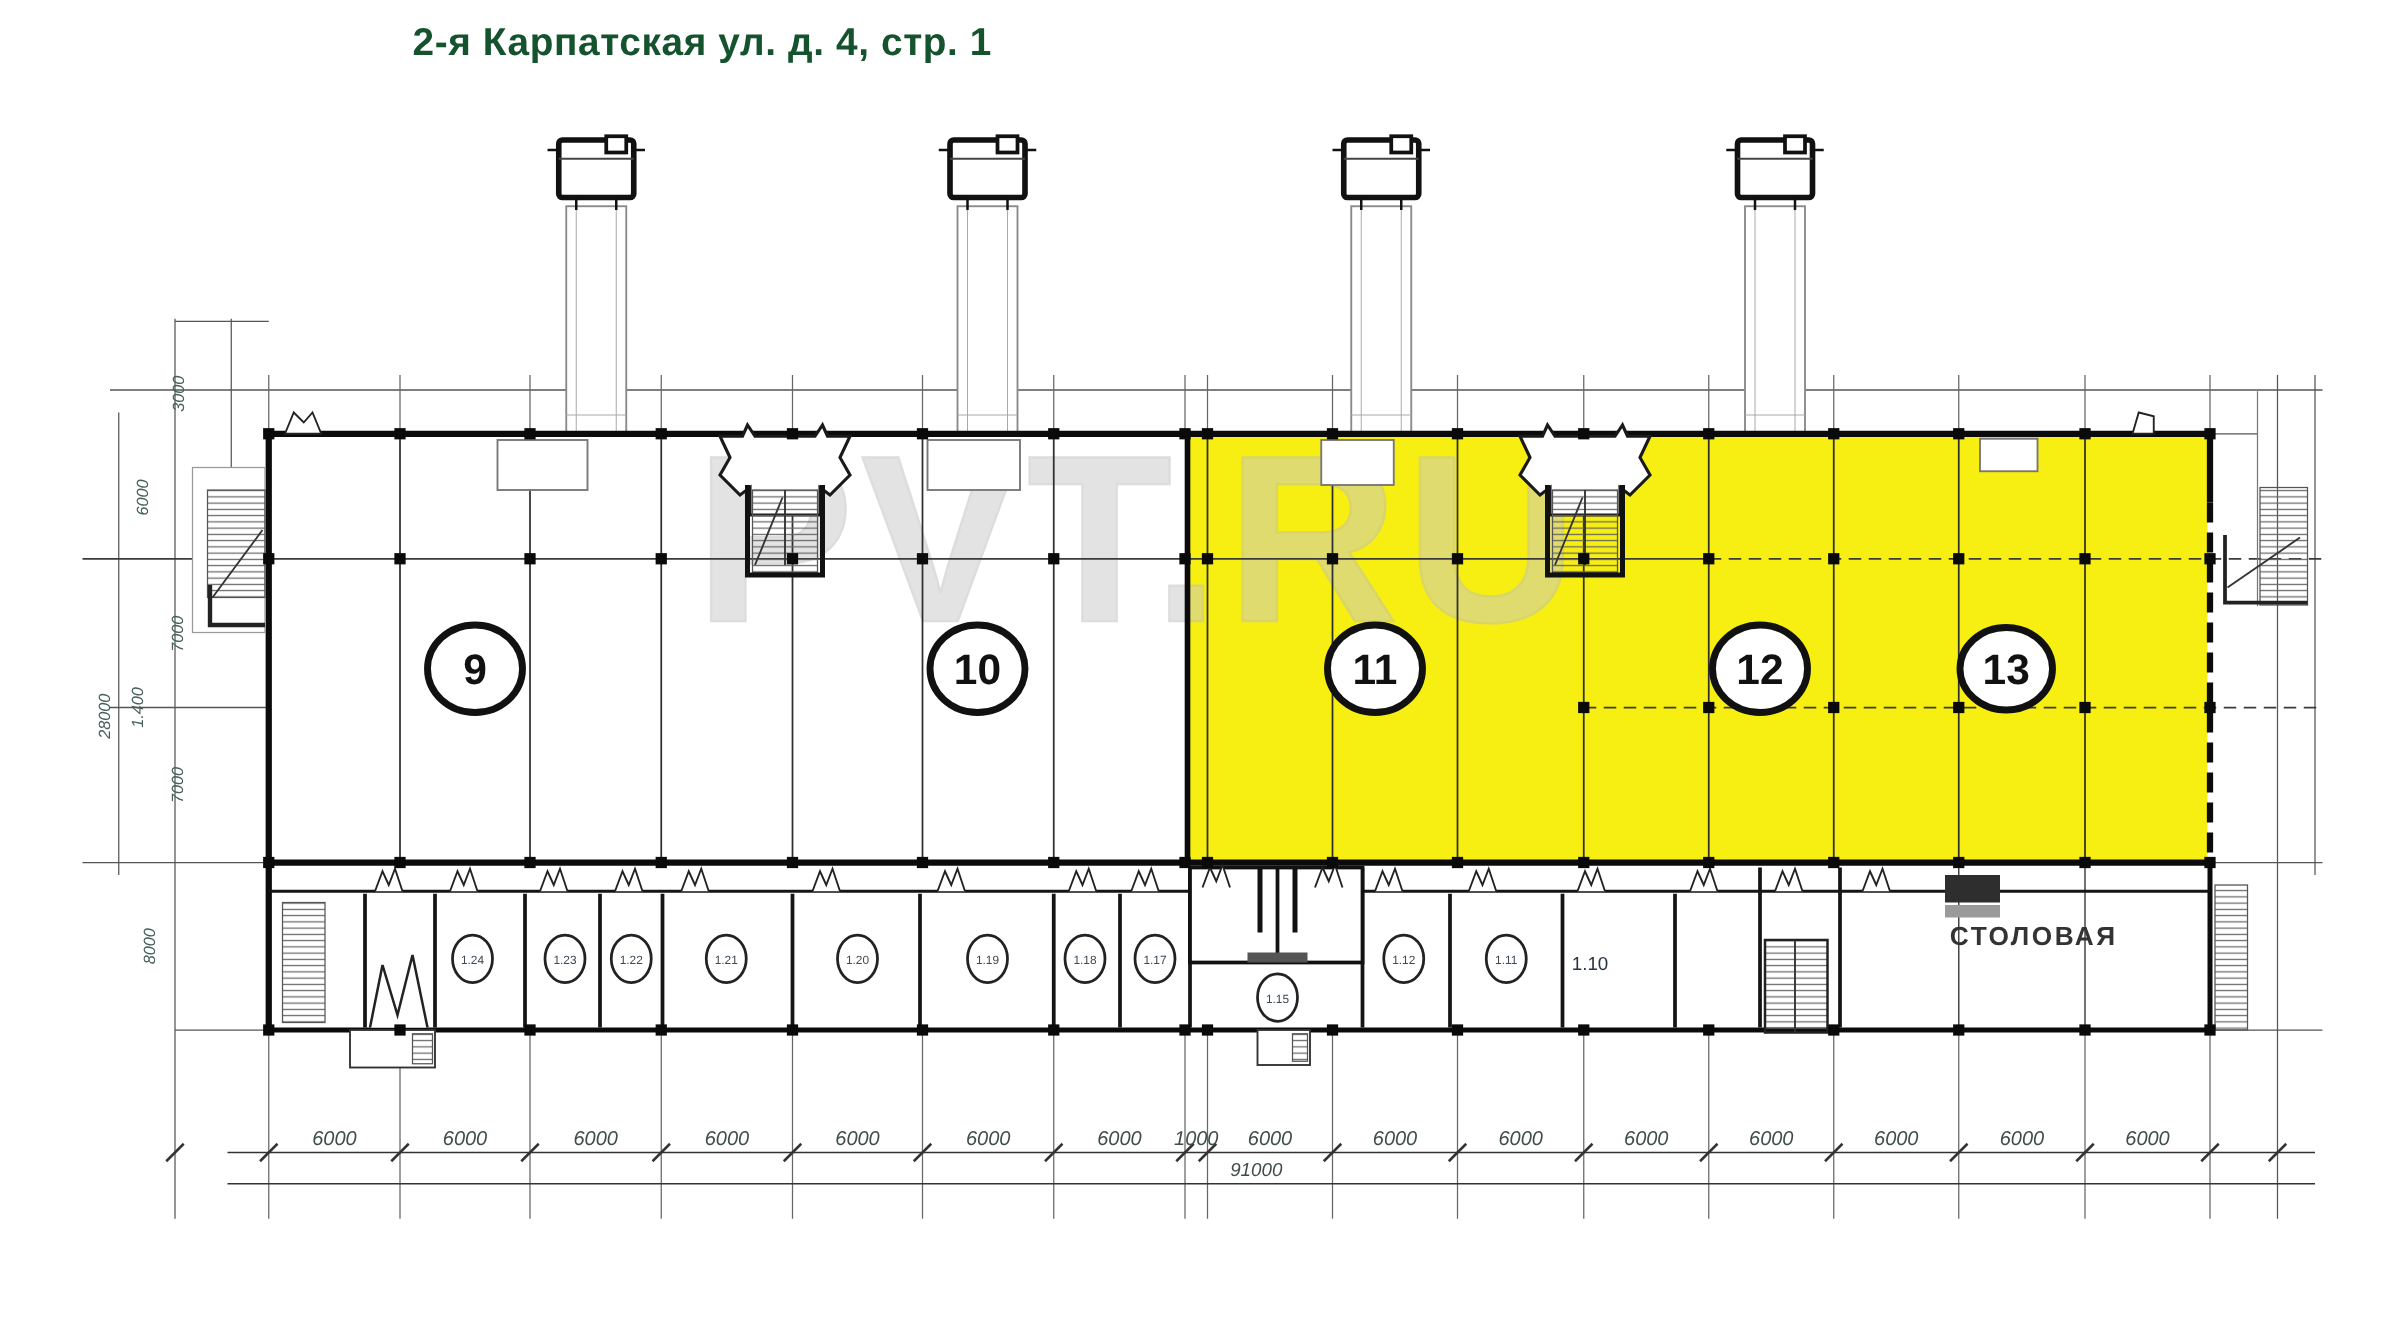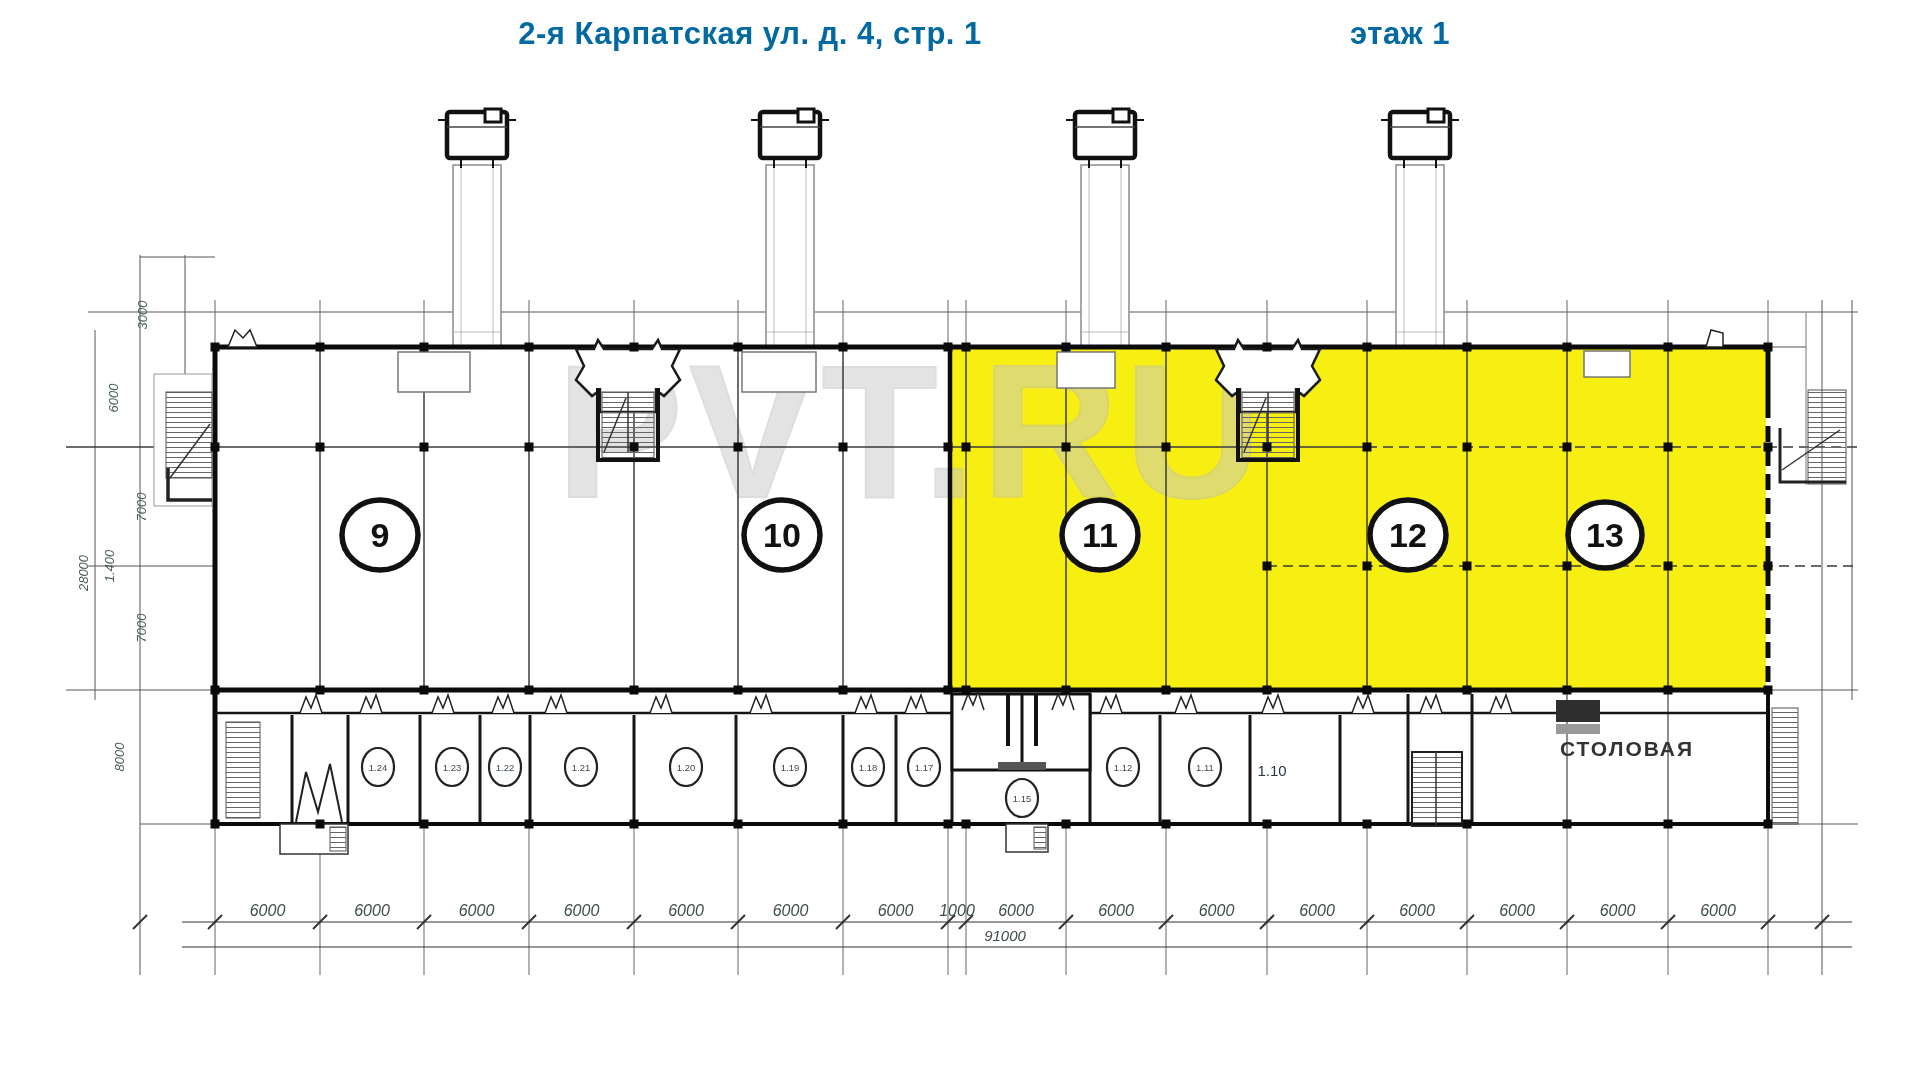--- a/index.html
+++ b/index.html
@@ -1,31 +1,30 @@
 <!DOCTYPE html>
 <html><head>
 <meta charset="utf-8">
 <style>
   html,body{margin:0;padding:0;background:#ffffff;}
   #stage{position:relative;width:1920px;height:1065px;background:#ffffff;overflow:hidden;
          font-family:"Liberation Sans",sans-serif;}
-  .title{position:absolute;top:16px;font-weight:bold;font-size:31px;color:#0369a1;
-         letter-spacing:.5px;text-align:center;}
+  .title{position:absolute;top:16px;font-weight:bold;font-size:31px;color:#14532d;
+         letter-spacing:.5px;text-align:left;}
   #plan-title{left:330px;width:840px;}
   #floor-title{left:1235px;width:330px;}
   svg{position:absolute;left:0;top:0;}
   svg text{font-family:"Liberation Sans",sans-serif;}
   .dimtxt{font-style:italic;}
 </style>
 </head>
 <body>
 
 <div id="stage">
   <div class="title" id="plan-title">2-я Карпатская ул. д. 4, стр. 1</div>
-  <div class="title" id="floor-title">этаж 1</div>
 
   <svg id="plan" width="1920" height="1065" viewBox="0 0 1920 1065">
     <defs>
       <pattern id="hat" width="6" height="5" patternUnits="userSpaceOnUse">
         <path d="M0,2.5 H6" stroke="#666" stroke-width="1"></path>
       </pattern>
     </defs>
 
     <rect id="yellow" x="950" y="349" width="816" height="339" fill="#f7ee12"></rect>
 

